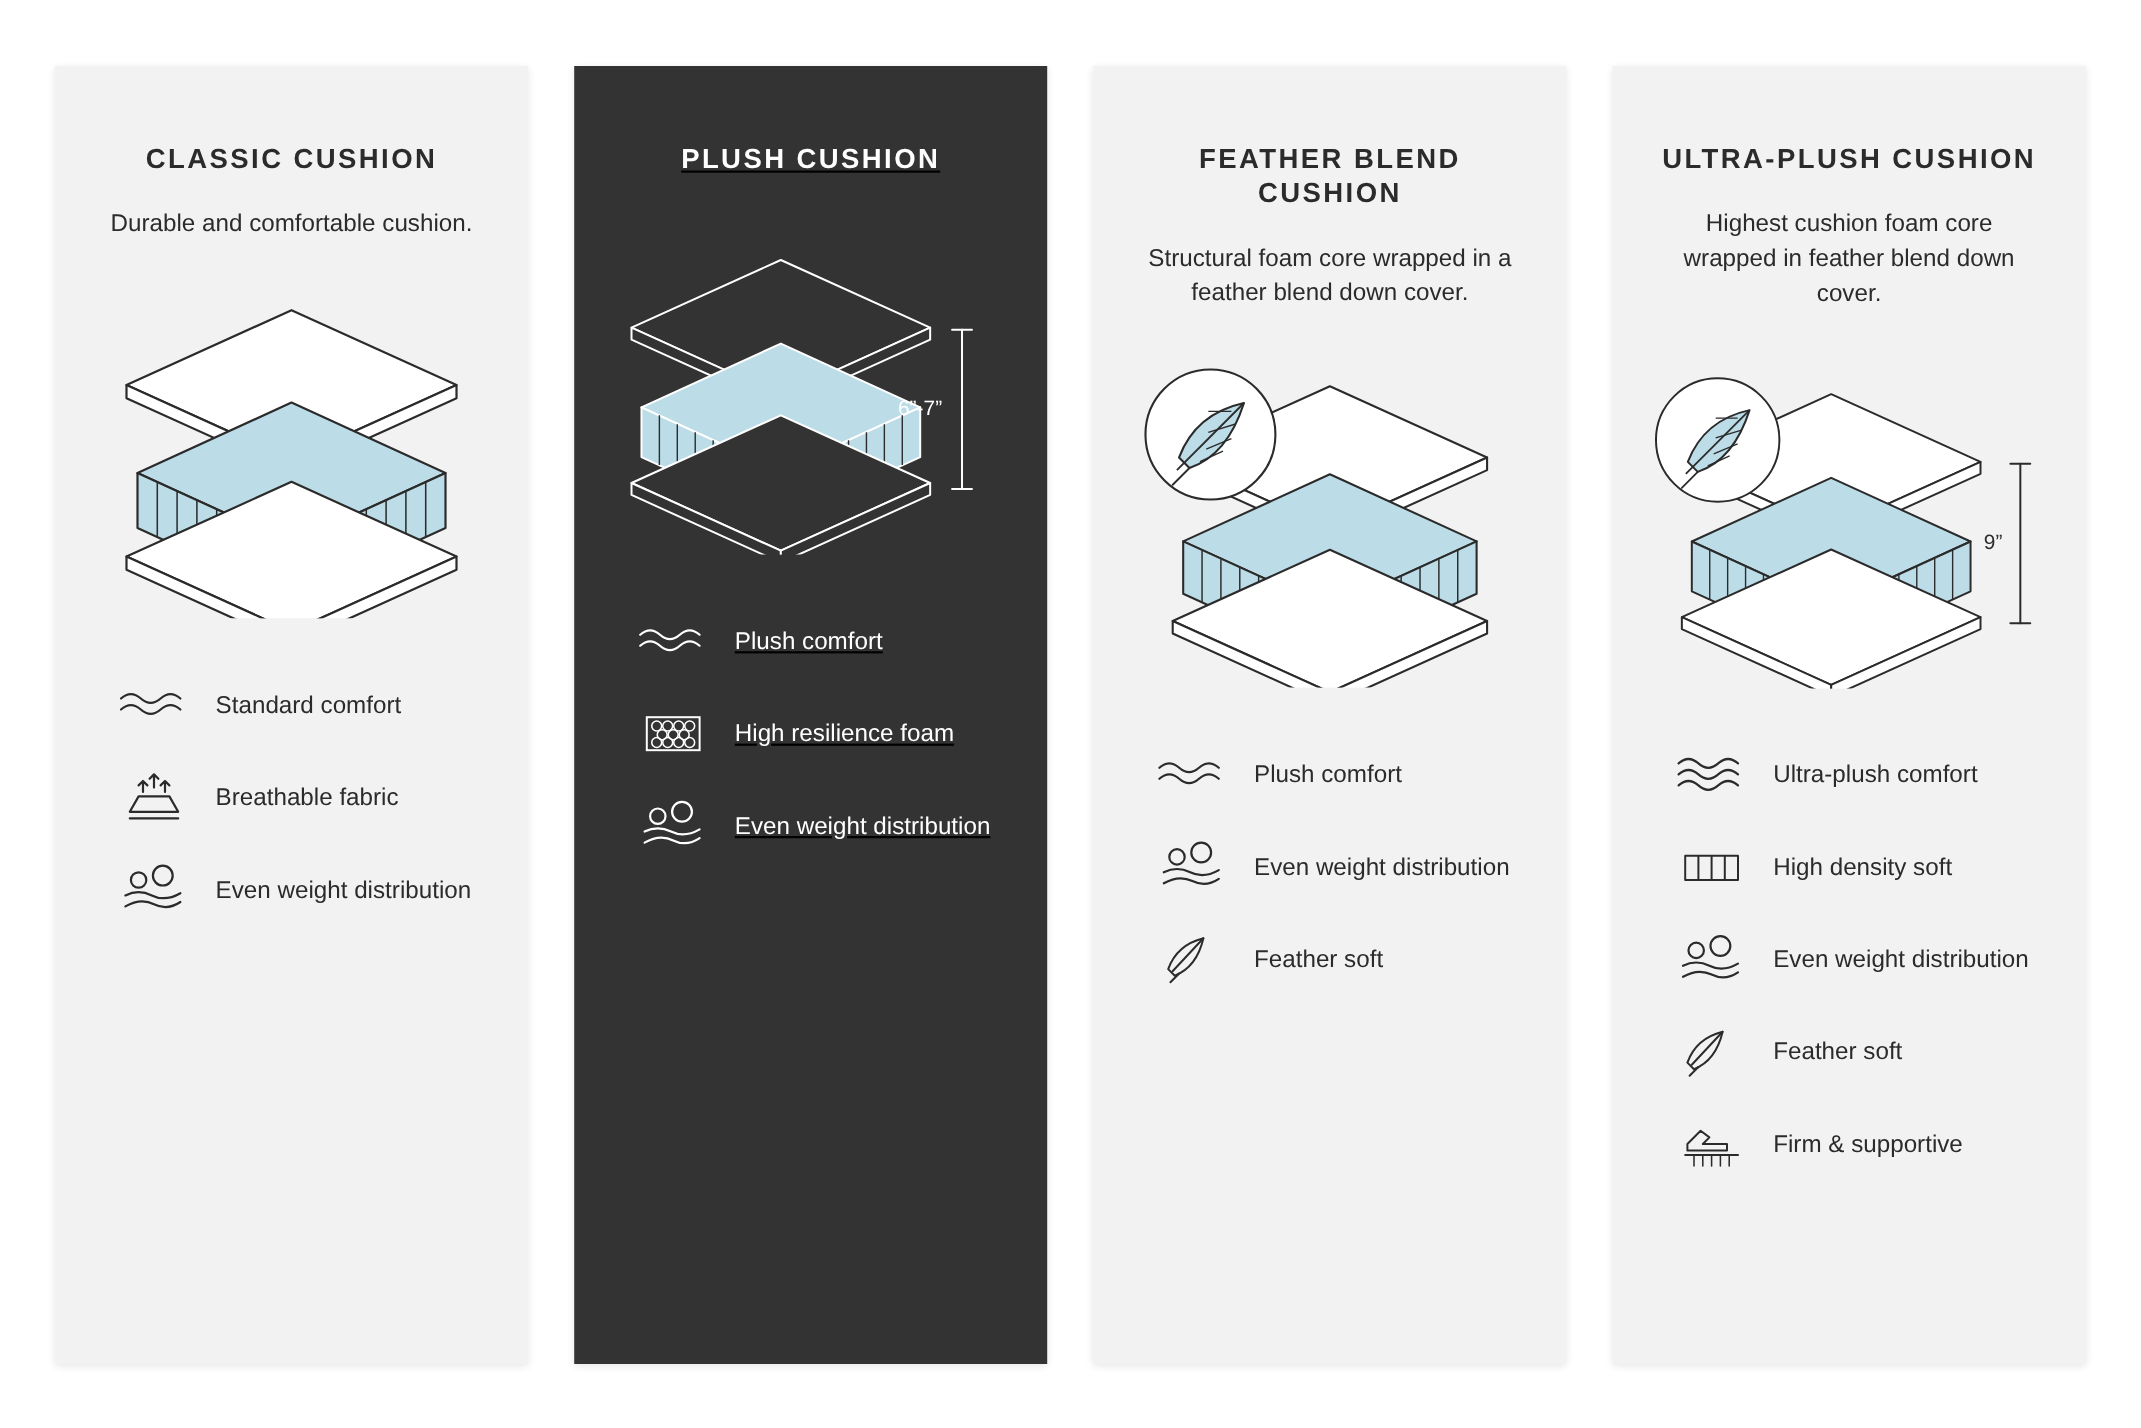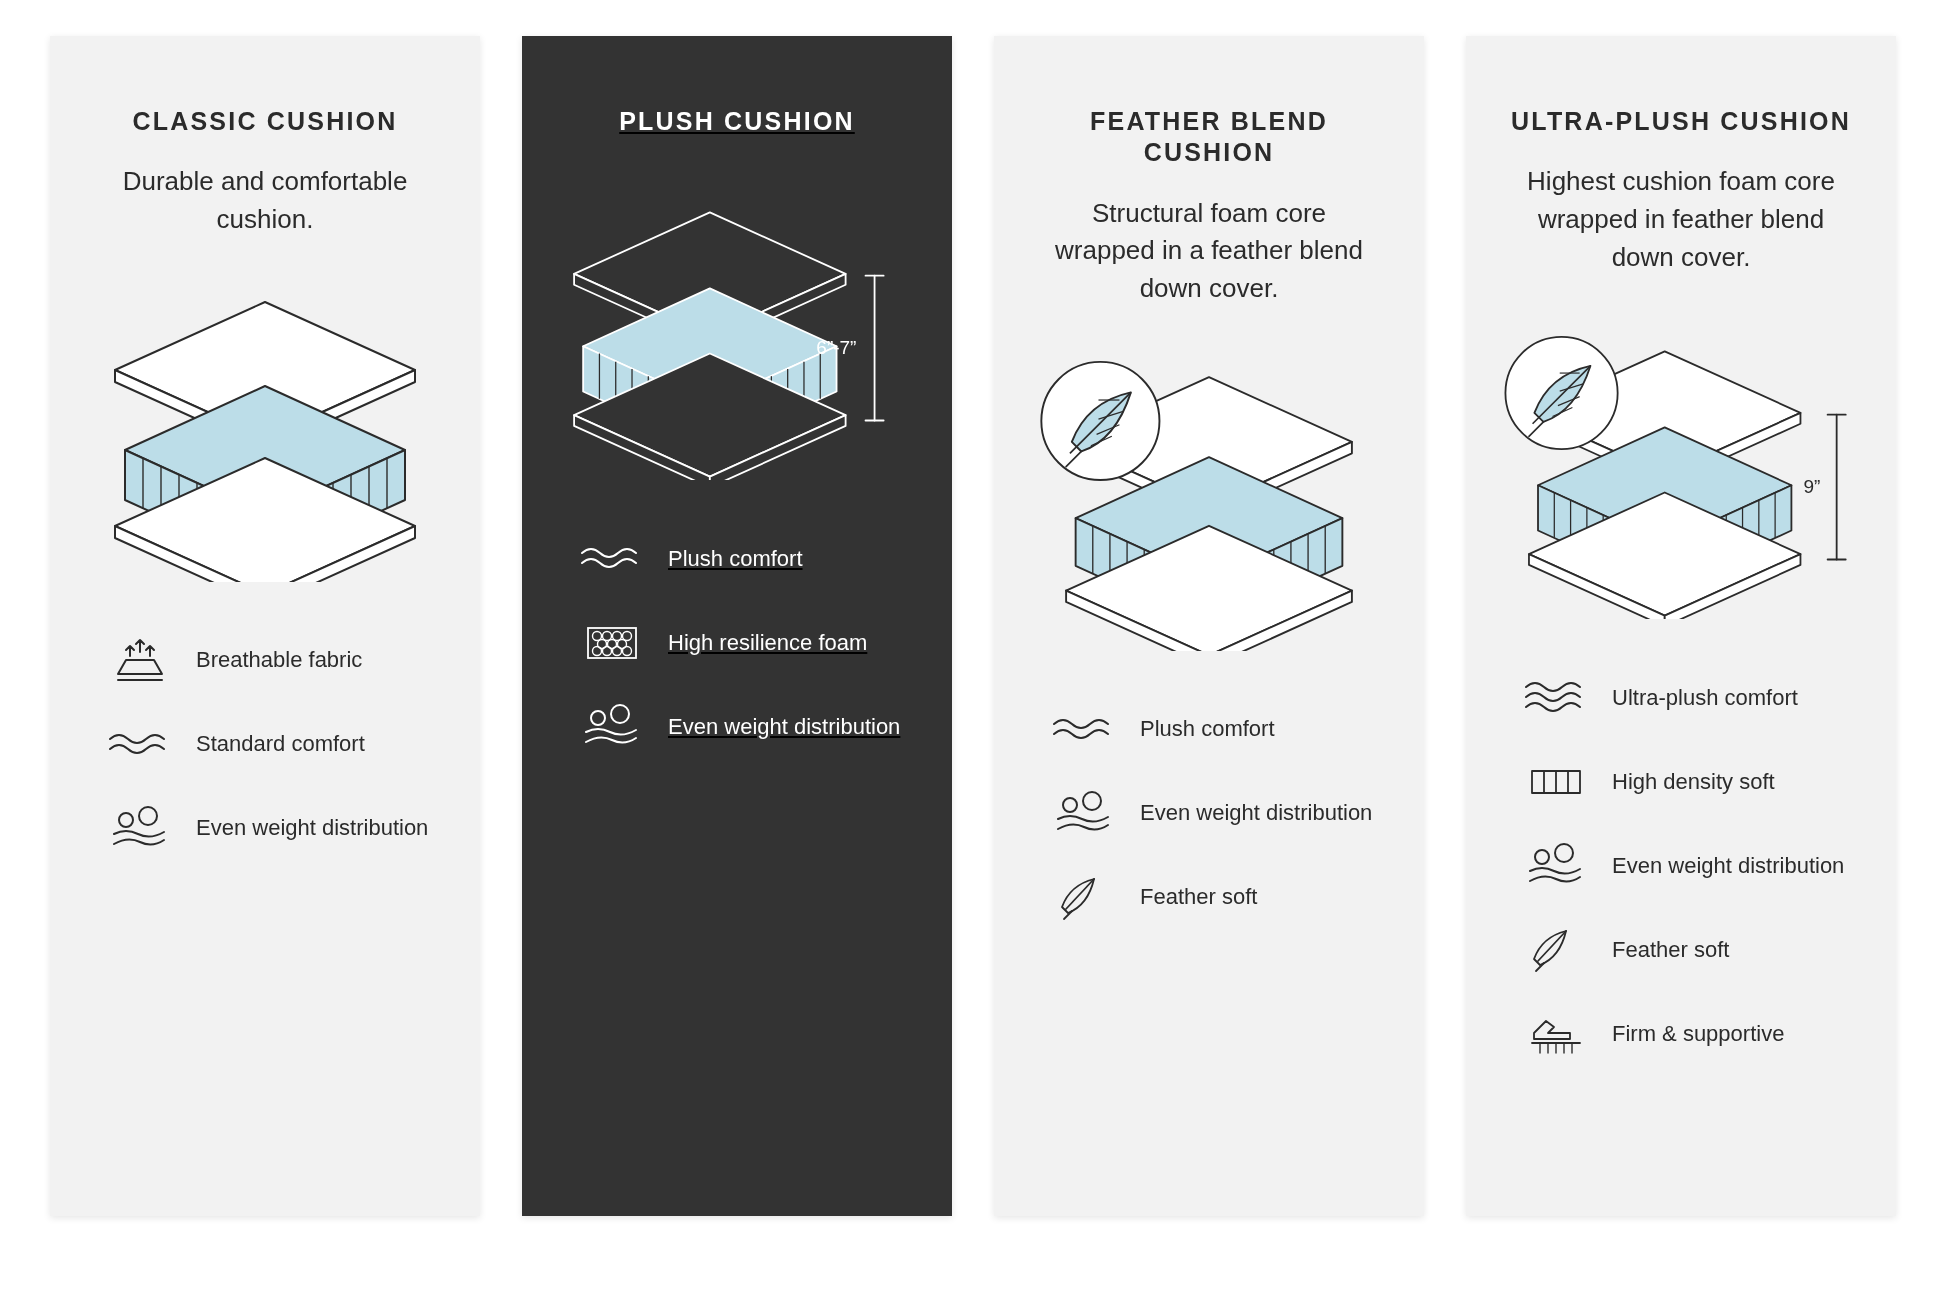--- a/index.html
+++ b/index.html
@@ -17,21 +17,21 @@
     position: relative;
     width: 1946px;
     height: 1298px;
     background: #ffffff;
   }
   .cards {
     display: flex;
     justify-content: center;
     align-items: flex-start;
     gap: 42px;
-    padding-top: 36px;
+    padding-top: 60px;
   }
   .card {
     width: 430px;
     height: 1180px;
     background: #f2f2f2;
     box-shadow: 0 2px 7px rgba(0,0,0,0.10);
     box-sizing: border-box;
     padding: 70px 34px 30px 34px;
     position: relative;
   }
@@ -45,21 +45,21 @@
     font-weight: bold;
     letter-spacing: 2.2px;
     color: #2b2b2b;
     line-height: 1.25;
     margin: 0 0 26px 0;
     text-transform: uppercase;
   }
   .card.dark .card-title { color: #ffffff; }
   .card-desc {
     text-align: center;
-    font-size: 26px;
+    font-size: 22px;
     line-height: 1.45;
     color: #2b2b2b;
     margin: 0;
     padding: 0 14px;
   }
   .card.dark .card-desc { color: #ffffff; }
 
   .illus {
     position: relative;
     height: 330px;
@@ -143,38 +143,38 @@
               <polygon points="30,244 180,312 180,324 30,256" fill="#ffffff"></polygon>
               <polygon points="330,244 180,312 180,324 330,256" fill="#ffffff"></polygon>
             </g>
           </g>
         </svg>
       </div>
 
       <div class="features">
         <div class="feature">
           <span class="ficon">
+            <svg width="72" height="34" viewBox="0 0 72 34" fill="none" stroke="#2b2b2b" stroke-width="2" stroke-linecap="round">
+              <path d="M6 12 q9 -8 18 0 q9 8 18 0 q9 -8 18 0"></path>
+              <path d="M6 22 q9 -8 18 0 q9 8 18 0 q9 -8 18 0"></path>
+            </svg>
+          </span>
+          <span class="flabel">Standard comfort</span>
+        </div>
+        <div class="feature">
+          <span class="ficon">
             <svg width="72" height="52" viewBox="0 0 72 52" fill="none" stroke="#2b2b2b" stroke-width="2" stroke-linecap="round" stroke-linejoin="round">
               <path d="M14 40 l8 -14 h28 l8 14 z"></path>
               <line x1="14" y1="46" x2="58" y2="46"></line>
               <path d="M26 22 v-10 M26 12 l-4 4 M26 12 l4 4"></path>
               <path d="M36 18 v-12 M36 6 l-4 4 M36 6 l4 4"></path>
               <path d="M46 22 v-10 M46 12 l-4 4 M46 12 l4 4"></path>
             </svg>
           </span>
           <span class="flabel">Breathable fabric</span>
-        </div>
-        <div class="feature">
-          <span class="ficon">
-            <svg width="72" height="34" viewBox="0 0 72 34" fill="none" stroke="#2b2b2b" stroke-width="2" stroke-linecap="round">
-              <path d="M6 12 q9 -8 18 0 q9 8 18 0 q9 -8 18 0"></path>
-              <path d="M6 22 q9 -8 18 0 q9 8 18 0 q9 -8 18 0"></path>
-            </svg>
-          </span>
-          <span class="flabel">Standard comfort</span>
         </div>
         <div class="feature">
           <span class="ficon">
             <svg width="72" height="52" viewBox="0 0 72 52" fill="none" stroke="#2b2b2b" stroke-width="2" stroke-linecap="round">
               <circle cx="22" cy="18" r="7"></circle>
               <circle cx="44" cy="14" r="9"></circle>
               <path d="M10 32 q12 -6 24 0 q12 6 26 -2"></path>
               <path d="M10 42 q14 -8 26 -2 q12 6 24 -2"></path>
             </svg>
           </span>

